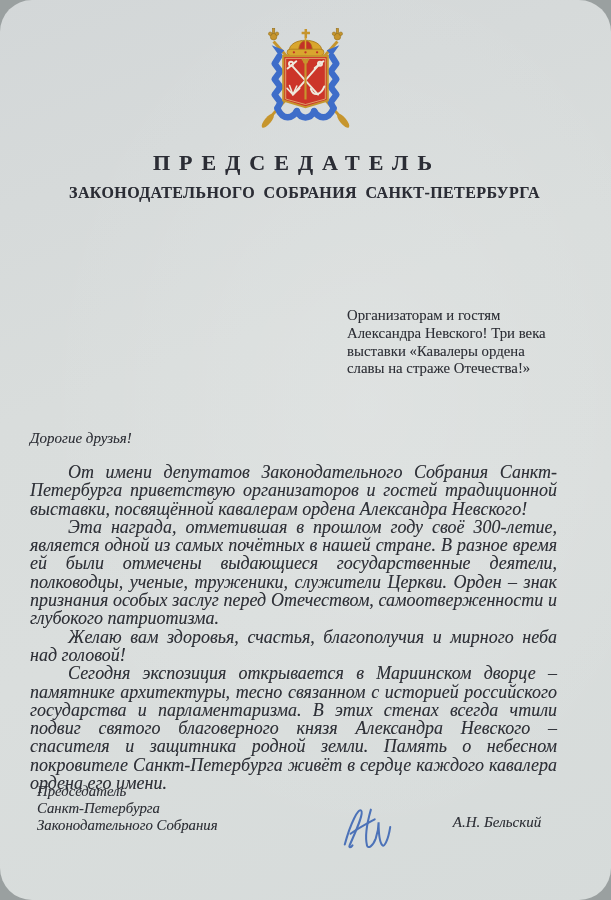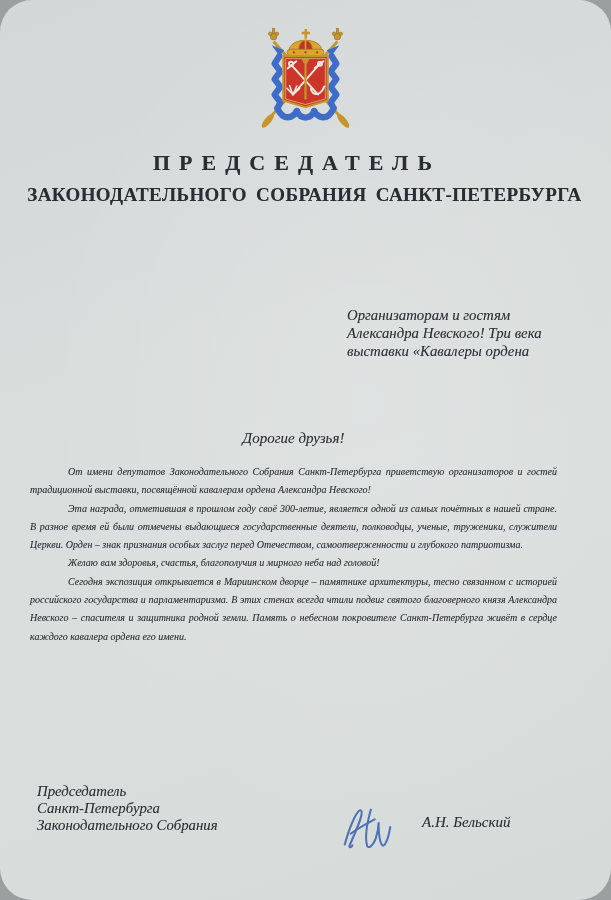--- a/index.html
+++ b/index.html
@@ -14,49 +14,49 @@
     border-radius:32px;
   }
   .emblem { position:absolute; left:233px; top:26px; width:145px; height:117px; }
   .lh-title {
     position:absolute; left:0; top:150px; width:585px; text-align:center;
     font-weight:bold; font-size:22px; letter-spacing:9px; text-indent:9px;
     color:#2b2d35; text-shadow:0 0 0.6px rgba(43,45,53,0.45);
   }
   .lh-subtitle {
     position:absolute; left:0; top:184px; width:609px; text-align:center;
-    font-weight:bold; font-size:19px; letter-spacing:0.4px; word-spacing:4px;
+    font-weight:bold; font-size:16px; letter-spacing:0.4px; word-spacing:4px;
     color:#2b2d35; text-shadow:0 0 0.6px rgba(43,45,53,0.45);
   }
   .addressee {
     position:absolute; left:347px; top:307px;
-    font-style:italic; font-size:14.8px; line-height:17.8px;
+    font-size:14.8px; line-height:17.8px;
     text-shadow:0 0 0.5px rgba(46,48,55,0.35);
   }
   .addressee span { display:block; }
   .salutation {
-    position:absolute; left:30px; top:430px; width:527px; text-align:center;
+    position:absolute; left:30px; top:430px; width:527px; text-align:left;
     font-style:italic; font-size:15px;
     text-shadow:0 0 0.5px rgba(46,48,55,0.35);
   }
   .body-text {
     position:absolute; left:30px; top:463px; width:527px;
-    font-style:italic; font-size:10px; line-height:18.3px;
+    font-style:italic; font-size:18px; line-height:18.3px;
     text-align:justify; text-shadow:0 0 0.5px rgba(46,48,55,0.35);
   }
   .body-text p { text-indent:38px; }
   .sig-block {
     position:absolute; left:37px; top:783px;
     font-style:italic; font-size:14.8px; line-height:16.8px;
     text-shadow:0 0 0.5px rgba(46,48,55,0.35);
   }
   .sig-block span { display:block; }
   .signature-svg { position:absolute; left:331px; top:799px; width:72px; height:58px; }
   .signer-name {
-    position:absolute; left:422px; top:814px; width:120px; text-align:left;
+    position:absolute; left:437px; top:814px; width:120px; text-align:center;
     font-style:italic; font-size:15px;
     text-shadow:0 0 0.5px rgba(46,48,55,0.35);
   }
 </style>
 </head>
 <body>
 
 <div class="page">
 
   <svg class="emblem" viewBox="0 0 150 121" aria-hidden="true">
@@ -124,20 +124,21 @@
     </g>
   </svg>
 
   <div class="lh-title">ПРЕДСЕДАТЕЛЬ</div>
   <div class="lh-subtitle">ЗАКОНОДАТЕЛЬНОГО СОБРАНИЯ САНКТ-ПЕТЕРБУРГА</div>
 
   <div class="addressee">
     <span>Организаторам и гостям</span>
     <span>Александра Невского! Три века</span>
     <span>выставки «Кавалеры ордена</span>
+    <span>славы на страже Отечества!»</span>
   </div>
 
   <div class="salutation">Дорогие друзья!</div>
 
   <div class="body-text">
     <p>От имени депутатов Законодательного Собрания Санкт-Петербурга приветствую организаторов и гостей традиционной выставки, посвящённой кавалерам ордена Александра Невского!</p>
     <p>Эта награда, отметившая в прошлом году своё 300-летие, является одной из самых почётных в нашей стране. В разное время ей были отмечены выдающиеся государственные деятели, полководцы, ученые, труженики, служители Церкви. Орден – знак признания особых заслуг перед Отечеством, самоотверженности и глубокого патриотизма.</p>
     <p>Желаю вам здоровья, счастья, благополучия и мирного неба над головой!</p>
     <p>Сегодня экспозиция открывается в Мариинском дворце – памятнике архитектуры, тесно связанном с историей российского государства и парламентаризма. В этих стенах всегда чтили подвиг святого благоверного князя Александра Невского – спасителя и защитника родной земли. Память о небесном покровителе Санкт-Петербурга живёт в сердце каждого кавалера ордена его имени.</p>
   </div>

